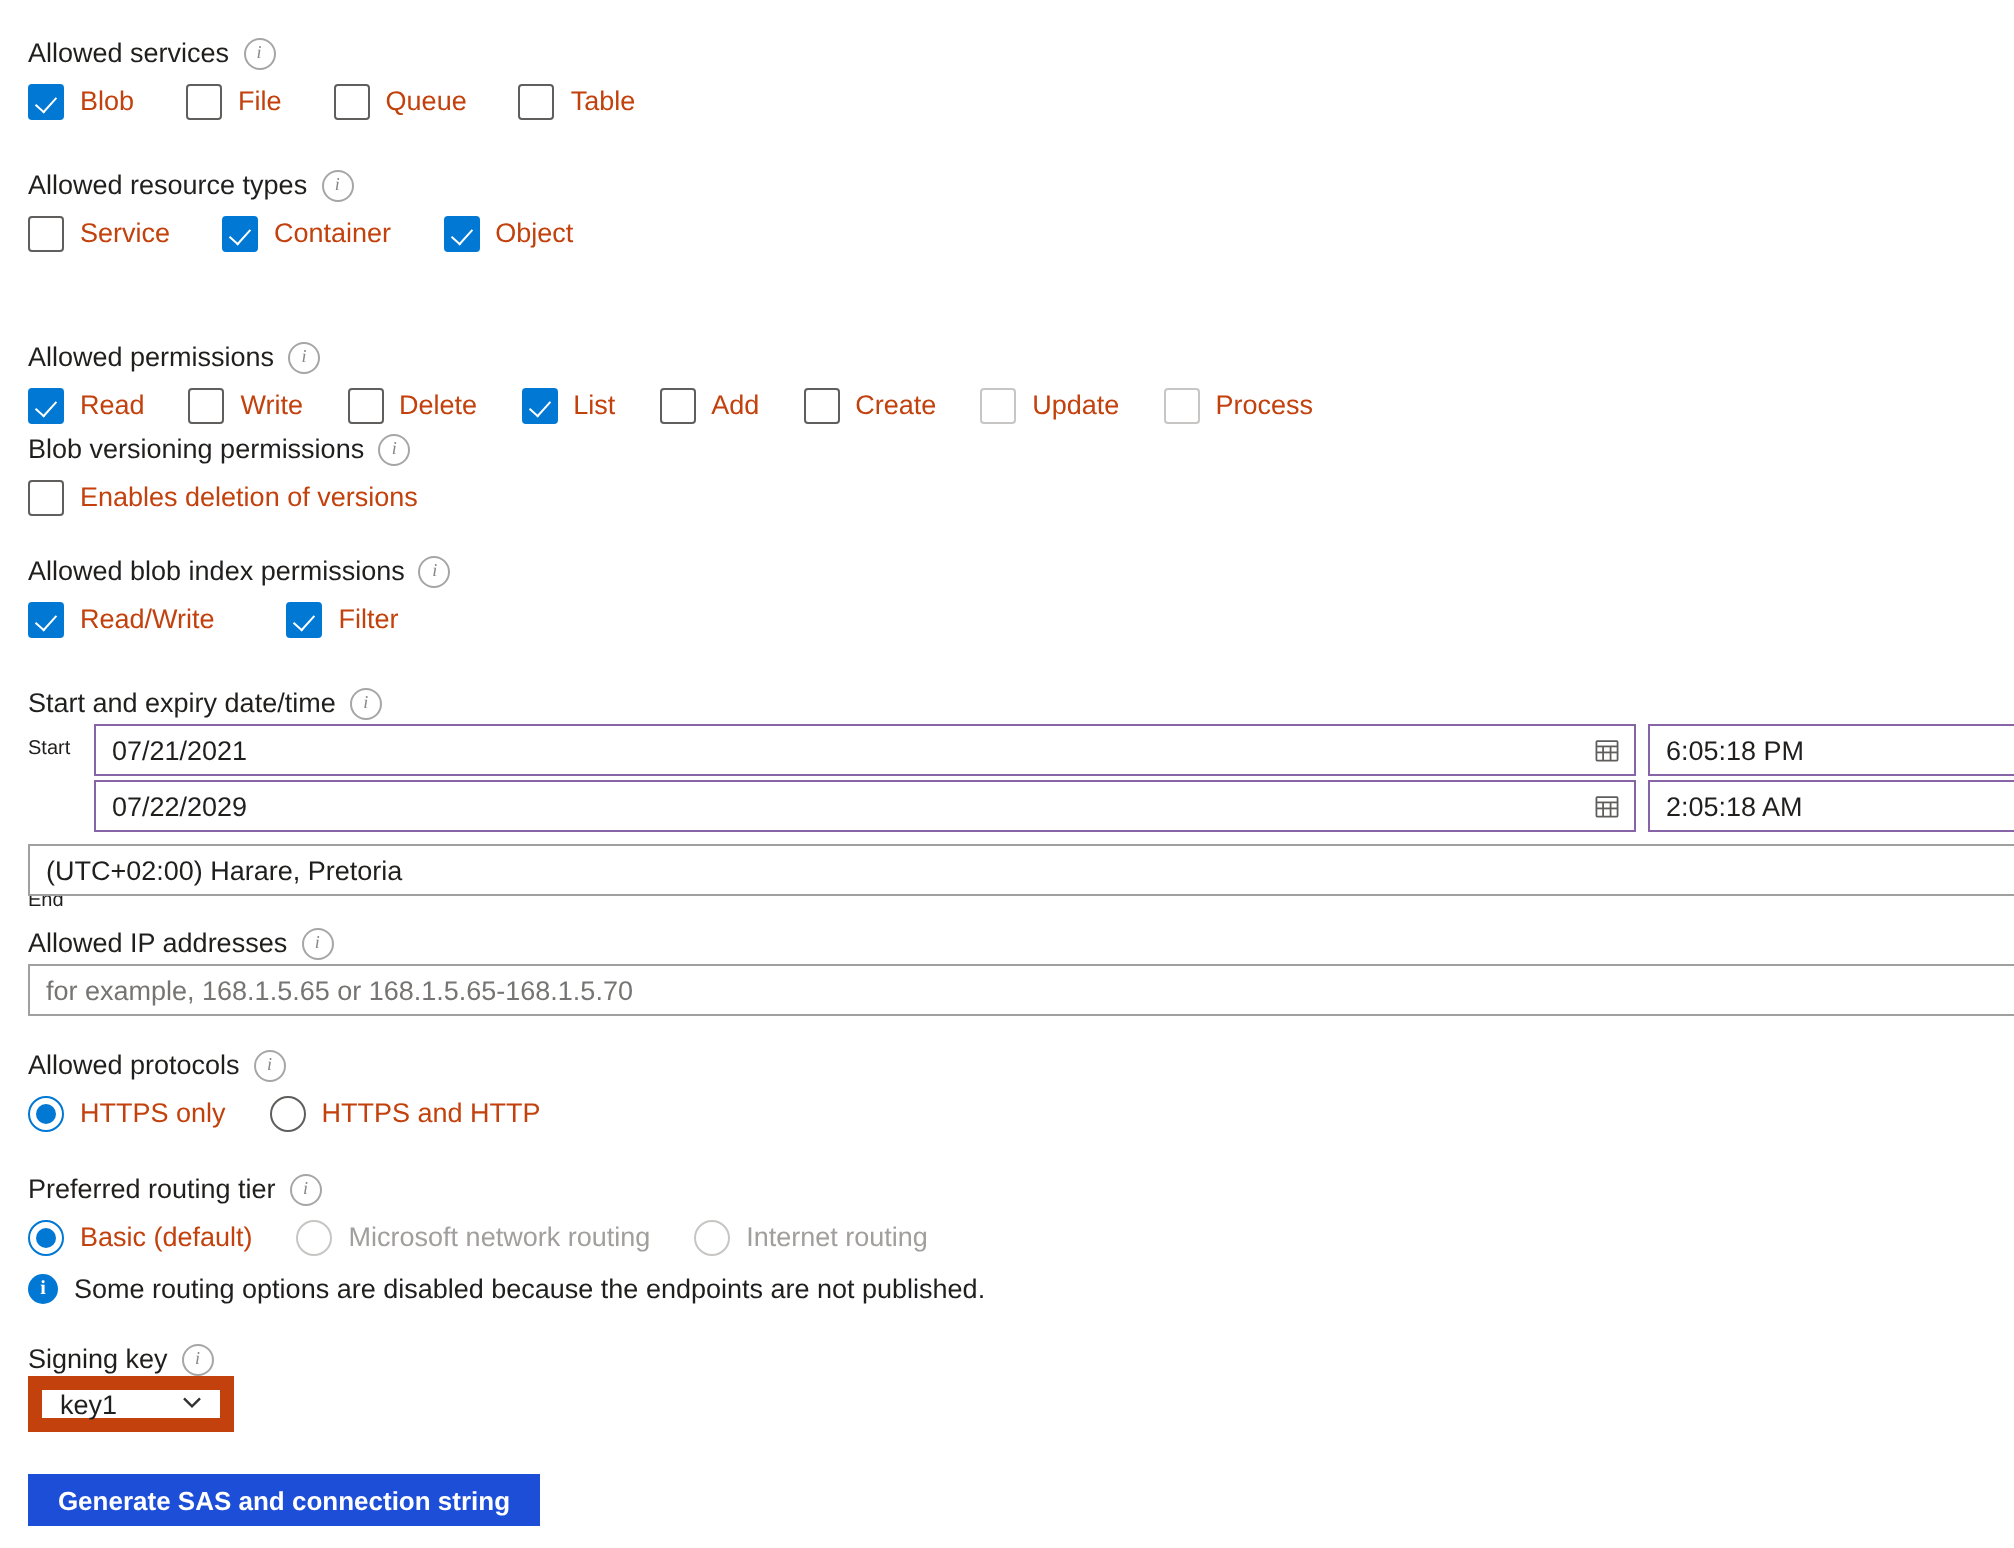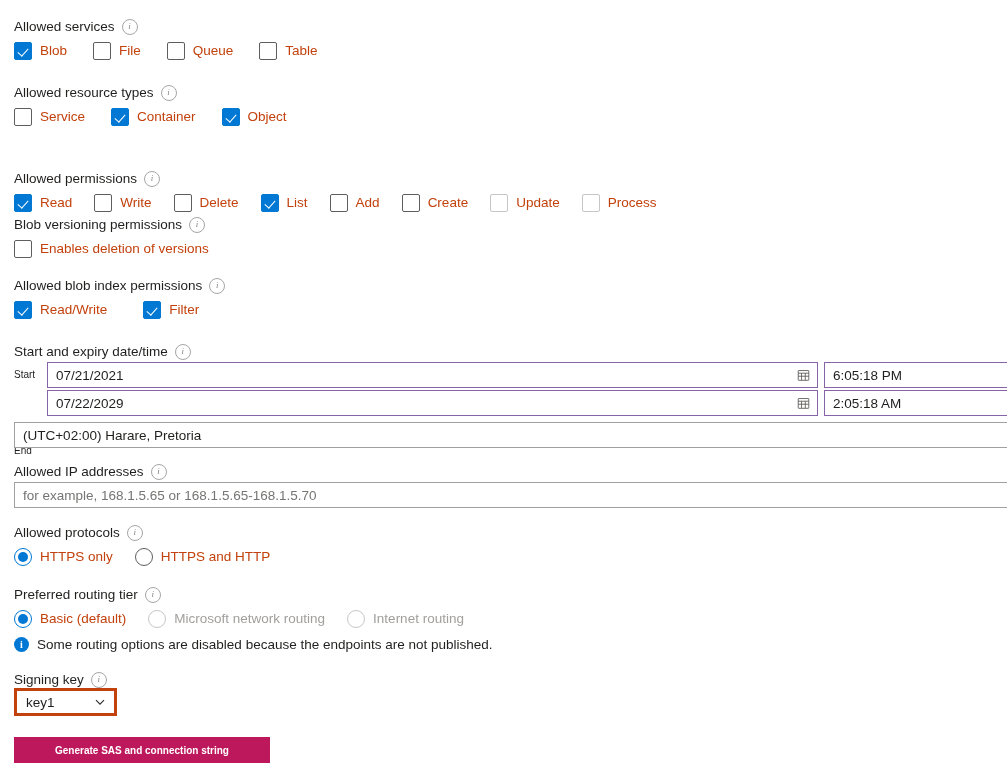--- a/index.html
+++ b/index.html
@@ -147,40 +147,40 @@
     font-size: 10px;
     color: #201f1e;
     line-height: 26px;
   }
 
   
   .select {
     position: absolute;
     box-sizing: border-box;
     height: 28px;
-    border: 3px solid #c2410c;
+    border: 7px solid #c2410c;
     background: #fff;
     display: flex;
-    align-items: center;
+    align-items: flex-start;
     justify-content: space-between;
     padding: 0 8px 0 9px;
     font-size: 13.5px;
     color: #201f1e;
   }
   .chev { width: 12px; height: 12px; color: #323130; }
 
   
   .btn-primary {
     position: absolute;
     box-sizing: border-box;
-    background: #be185d;
+    background: #1d4ed8;
     color: #ffffff;
     border: none;
     font-family: "Liberation Sans", sans-serif;
-    font-size: 10px;
+    font-size: 13px;
     font-weight: bold;
     display: flex;
     align-items: center;
     justify-content: center;
     cursor: pointer;
     padding: 0;
   }
 
   
   .msg {

